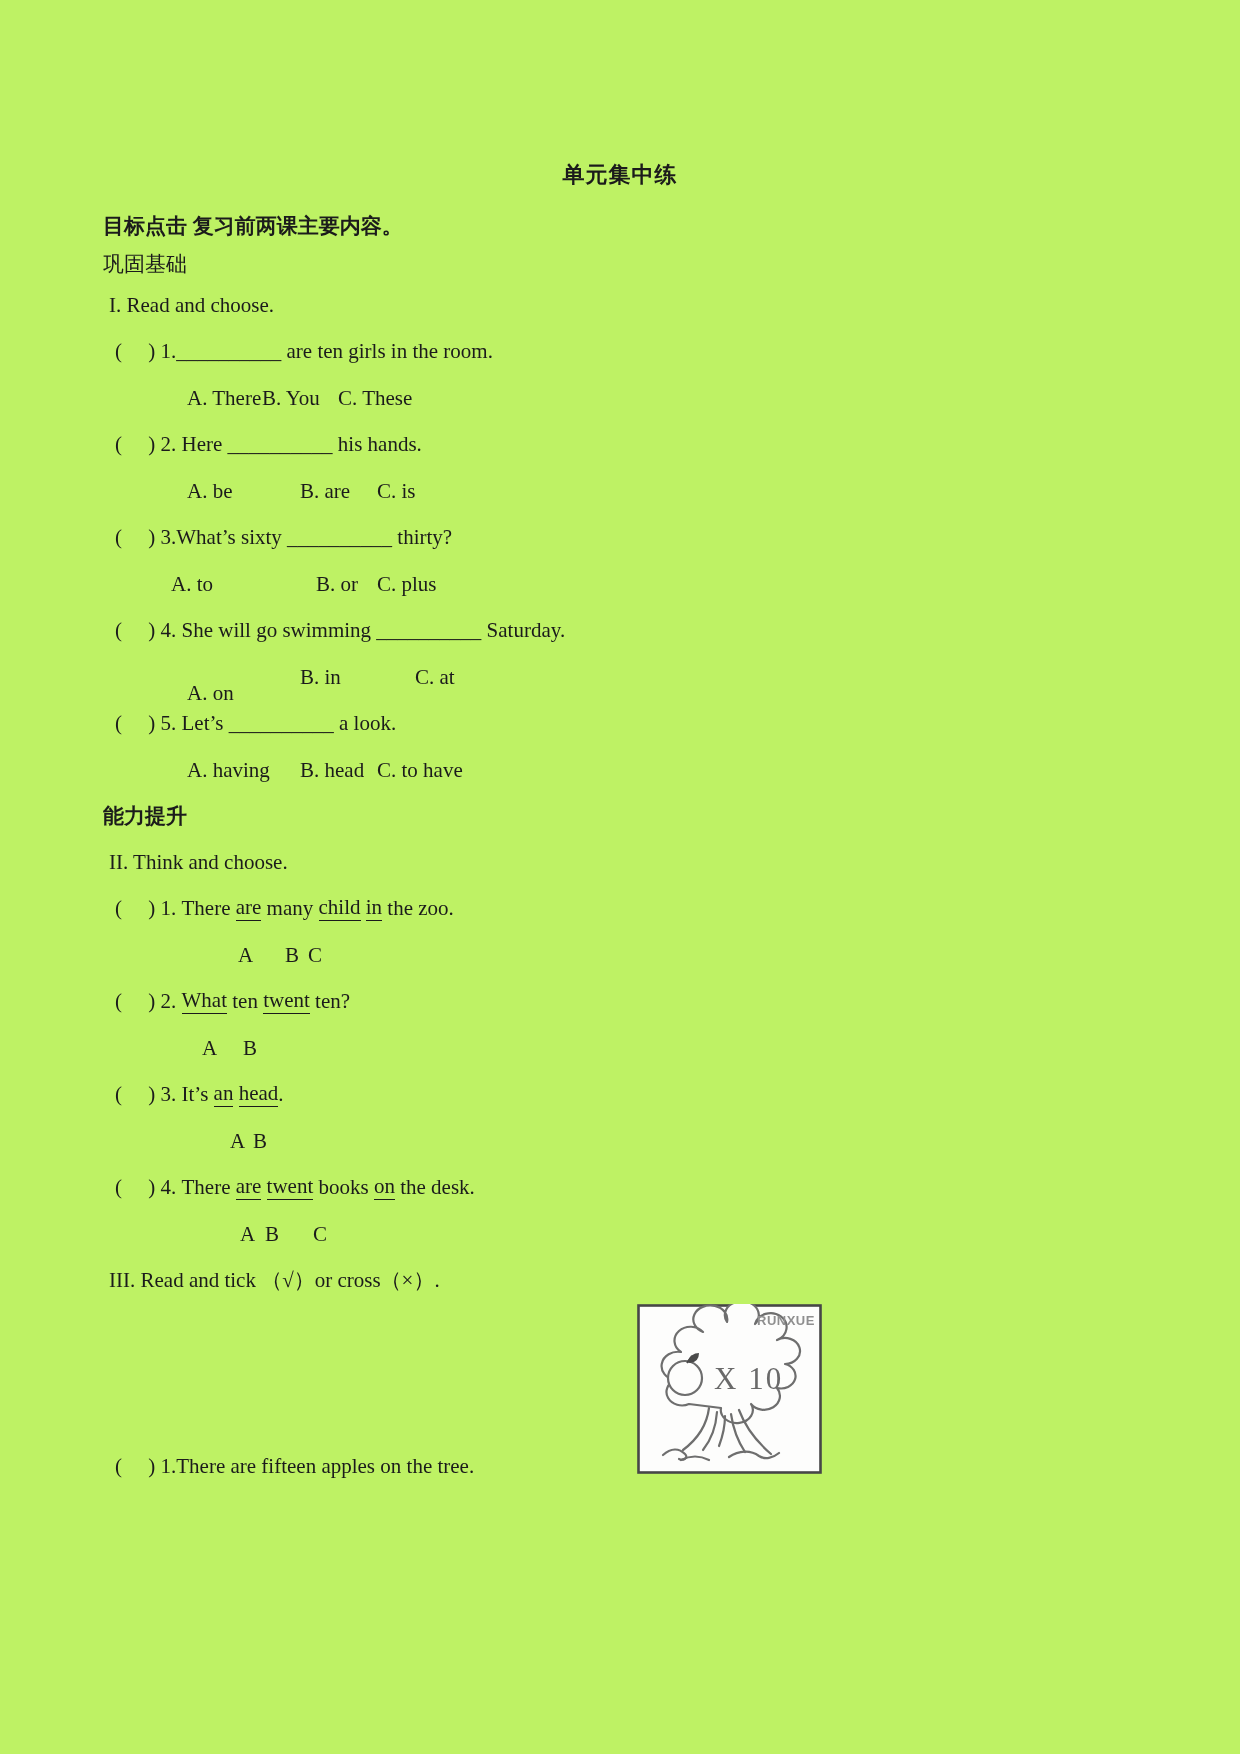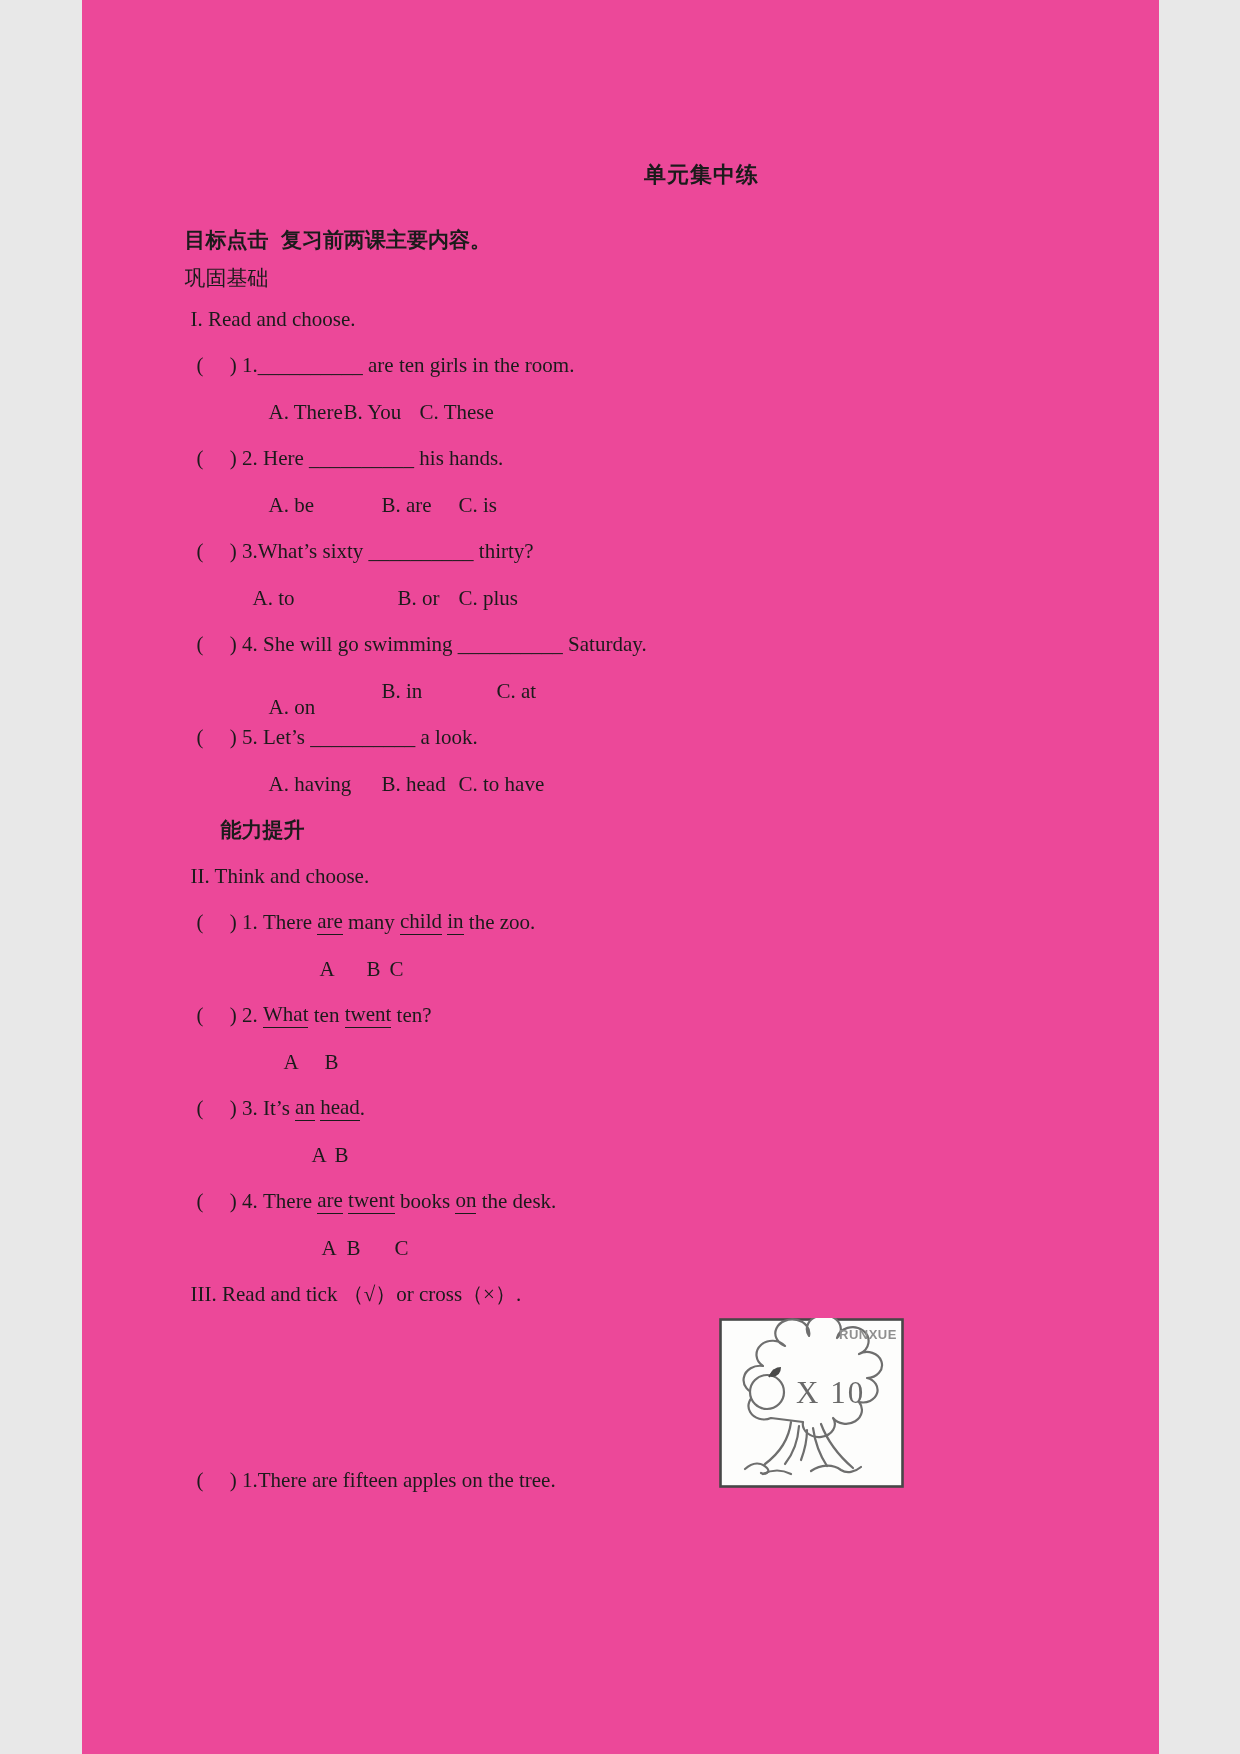--- a/index.html
+++ b/index.html
@@ -1,50 +1,50 @@
 <!DOCTYPE html>
 <html><head>
 <meta charset="utf-8">
 <style>
   html,body{margin:0;padding:0;background:#e8e8e8;}
   .page{
     position:relative;
-    width:1077px;height:1754px;
+    width:1240px;height:1754px;
     margin:0 auto;
-    background:#ec4899;
+    background:#bef264;
     font-family:"Liberation Serif","DejaVu Serif",serif;
     color:#1b1b1b;
     overflow:hidden;
   }
   .content{
     position:absolute;left:103px;top:0;
     width:1034px;
     box-sizing:border-box;
     padding-top:152px;
   }
   .line{position:relative;}
   .title-line{
     height:46px;display:flex;align-items:center;justify-content:center;
     font-family:"Liberation Sans","DejaVu Sans",sans-serif;
     font-weight:bold;font-size:22px;letter-spacing:1px;
   }
   .goal-line{
-    height:40px;margin-top:22px;display:flex;align-items:center;
-    font-family:Liberation Mono, monospace;
+    height:40px;margin-top:8px;display:flex;align-items:center;
+    font-family:Liberation Sans, sans-serif;
     font-weight:bold;font-size:21px;
   }
   .sub-heading{
     height:36px;display:flex;align-items:center;
     font-family:"Liberation Sans","DejaVu Sans",sans-serif;
     font-weight:normal;font-size:21px;
   }
   .sub-heading2{
     height:46px;display:flex;align-items:center;
     font-family:"Liberation Sans","DejaVu Sans",sans-serif;
-    font-weight:bold;font-size:21px;margin-left:36px;
+    font-weight:bold;font-size:21px;
   }
   .instruction{
     height:46px;display:flex;align-items:center;
     font-size:21px;padding-left:6px;white-space:pre-wrap;
   }
   .q-line{
     height:46.5px;display:flex;align-items:center;
     font-size:21px;padding-left:12px;white-space:pre-wrap;
   }
   .prefix{white-space:pre;}

